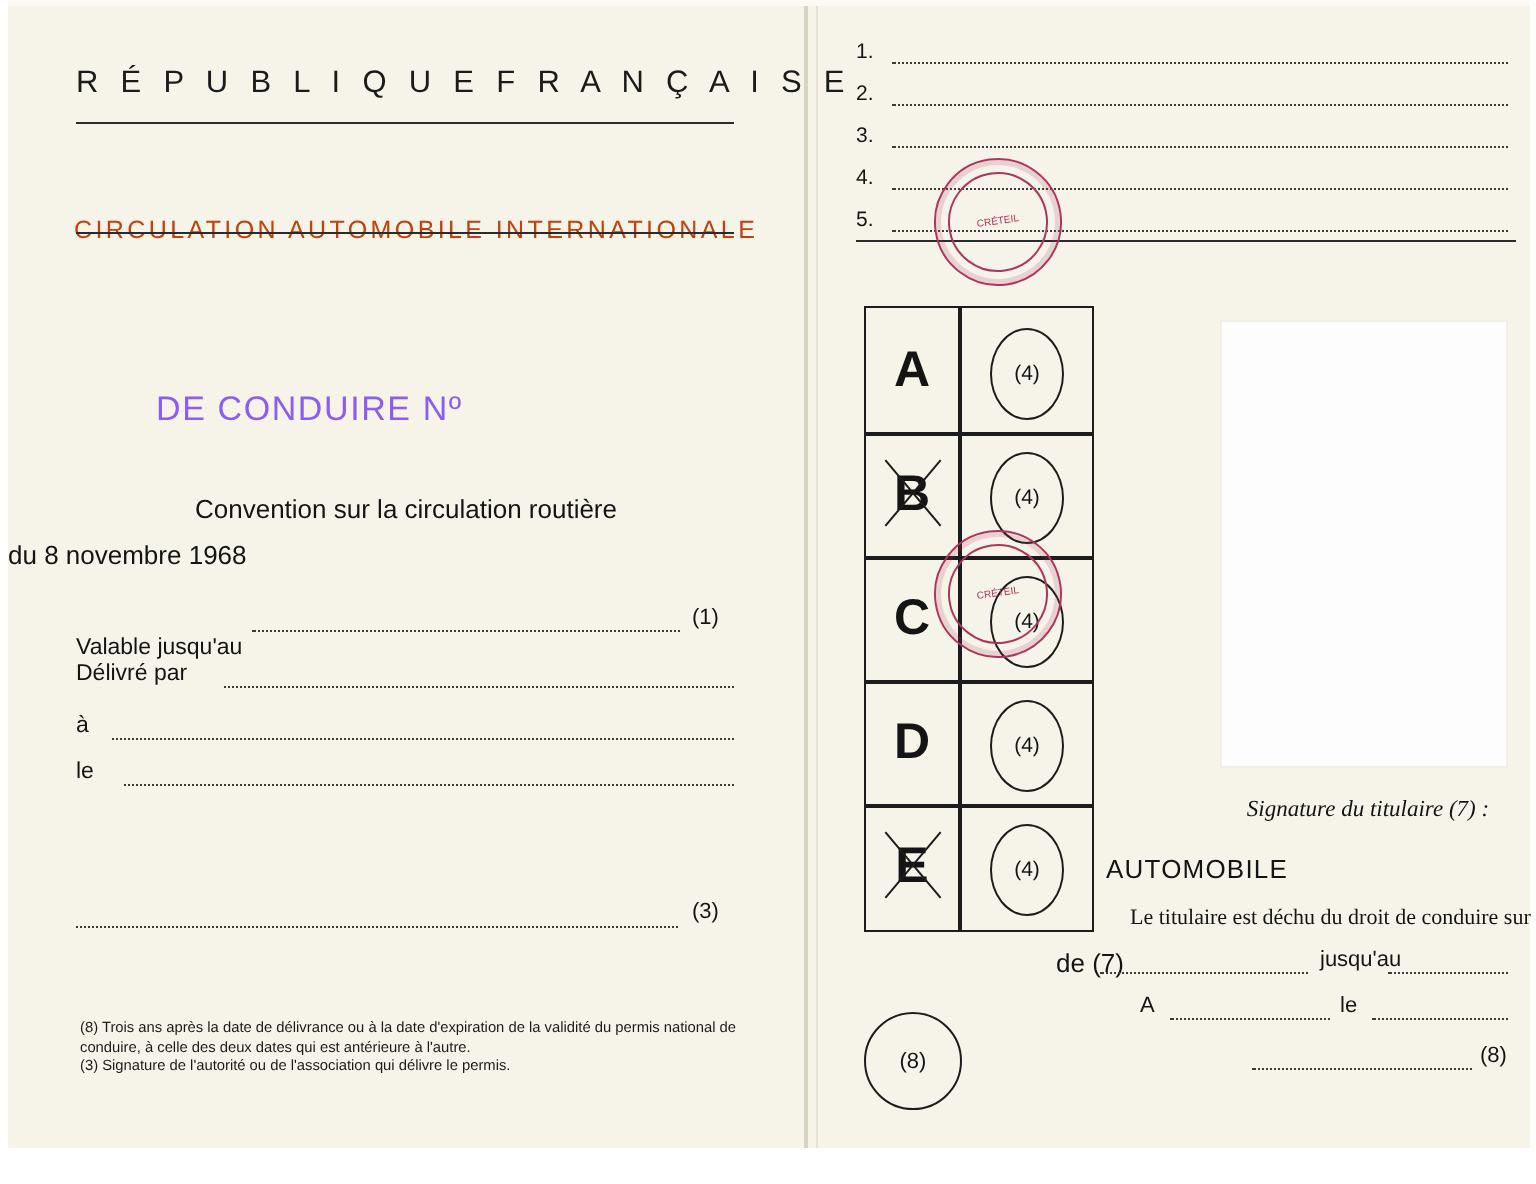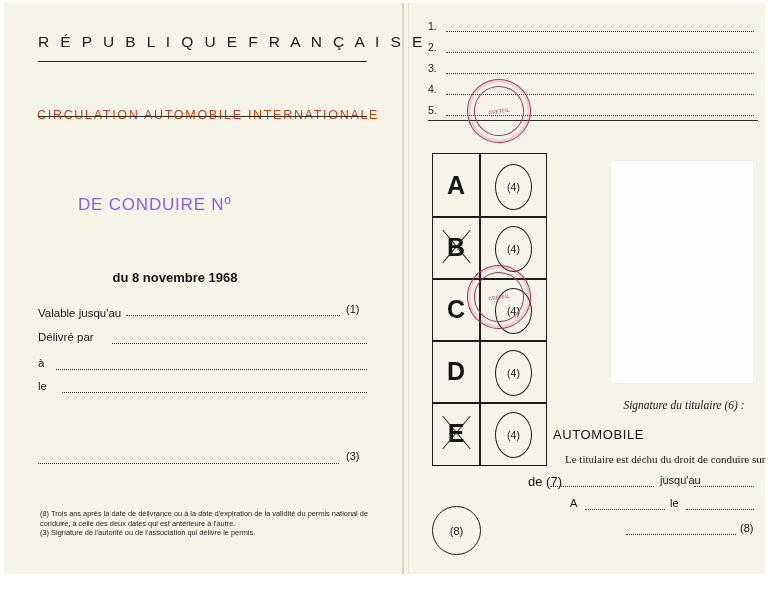--- a/index.html
+++ b/index.html
@@ -58,33 +58,33 @@
   }
   .title-conduire{
     position:absolute;left:74px;top:192px;
     font-size:17px;letter-spacing:0.8px;color:#8b5cf6;white-space:nowrap;
   }
   .conv-1{
     position:absolute;left:0;top:244px;width:398px;text-align:center;
     font-size:13px;color:#141414;
   }
   .conv-2{
-    position:absolute;left:0;top:267px;width:342px;text-align:center;
-    font-size:13px;color:#141414;font-weight:bold;
+    position:absolute;left:0;top:267px;width:342px;text-align:left;
+    font-size:13px;color:#141414;
   }
 
   .field{
     position:absolute;font-size:11.5px;color:#141414;white-space:nowrap;
   }
   .dots{
     position:absolute;border-bottom:1px dotted #3a3a3a;height:1px;
   }
   .note-ref{position:absolute;font-size:11px;color:#141414;}
 
-  .fl-valable{left:34px;top:304px;}
+  .fl-valable{left:34px;top:315px;}
   .fl-delivre{left:34px;top:328px;}
   .fl-a{left:34px;top:354px;}
   .fl-le{left:34px;top:377px;}
   .fl-numero{left:34px;top:400px;}
 
   .d-valable{left:122px;top:311px;width:214px;}
   .d-delivre{left:108px;top:339px;width:255px;}
   .d-a{left:52px;top:365px;width:311px;}
   .d-le{left:58px;top:388px;width:305px;}
   .d-numero{left:34px;top:459px;width:301px;}
@@ -213,20 +213,21 @@
 
     <div class="left">
       <div class="title-republique">R É P U B L I Q U E   F R A N Ç A I S E</div>
       <div class="rule-1"></div>
 
       <div class="title-circulation">CIRCULATION   AUTOMOBILE   INTERNATIONALE</div>
       <div class="rule-2"></div>
 
       <div class="title-conduire">DE CONDUIRE Nº</div>
 
+      <div class="conv-1">Convention sur la circulation routière</div>
       <div class="conv-2">du 8 novembre 1968</div>
 
       <div class="field fl-valable">Valable jusqu'au</div>
       <div class="dots d-valable"></div>
       <div class="note-ref r-valable">(1)</div>
 
       <div class="field fl-delivre">Délivré par</div>
       <div class="dots d-delivre"></div>
 
       <div class="field fl-a">à</div>
@@ -294,21 +295,21 @@
       </div>
 
       <div class="stamp stamp-b">
         <div class="inner">CRÉTEIL</div>
       </div>
       <div class="stamp stamp-e">
         <div class="inner">CRÉTEIL</div>
       </div>
 
       <div class="photo"></div>
-      <div class="sign-label">Signature du titulaire (6) :</div>
+      <div class="sign-label">Signature du titulaire (7) :</div>
 
       <div class="exclusions">AUTOMOBILE</div>
       <div class="exc-line">Le titulaire est déchu du droit de conduire sur le territoire</div>
 
       <div class="exc-de">de (7)</div>
       <div class="dots d-e1"></div>
       <div class="exc-jusqu">jusqu'au</div>
       <div class="dots d-e2"></div>
 
       <div class="exc-A">A</div>

